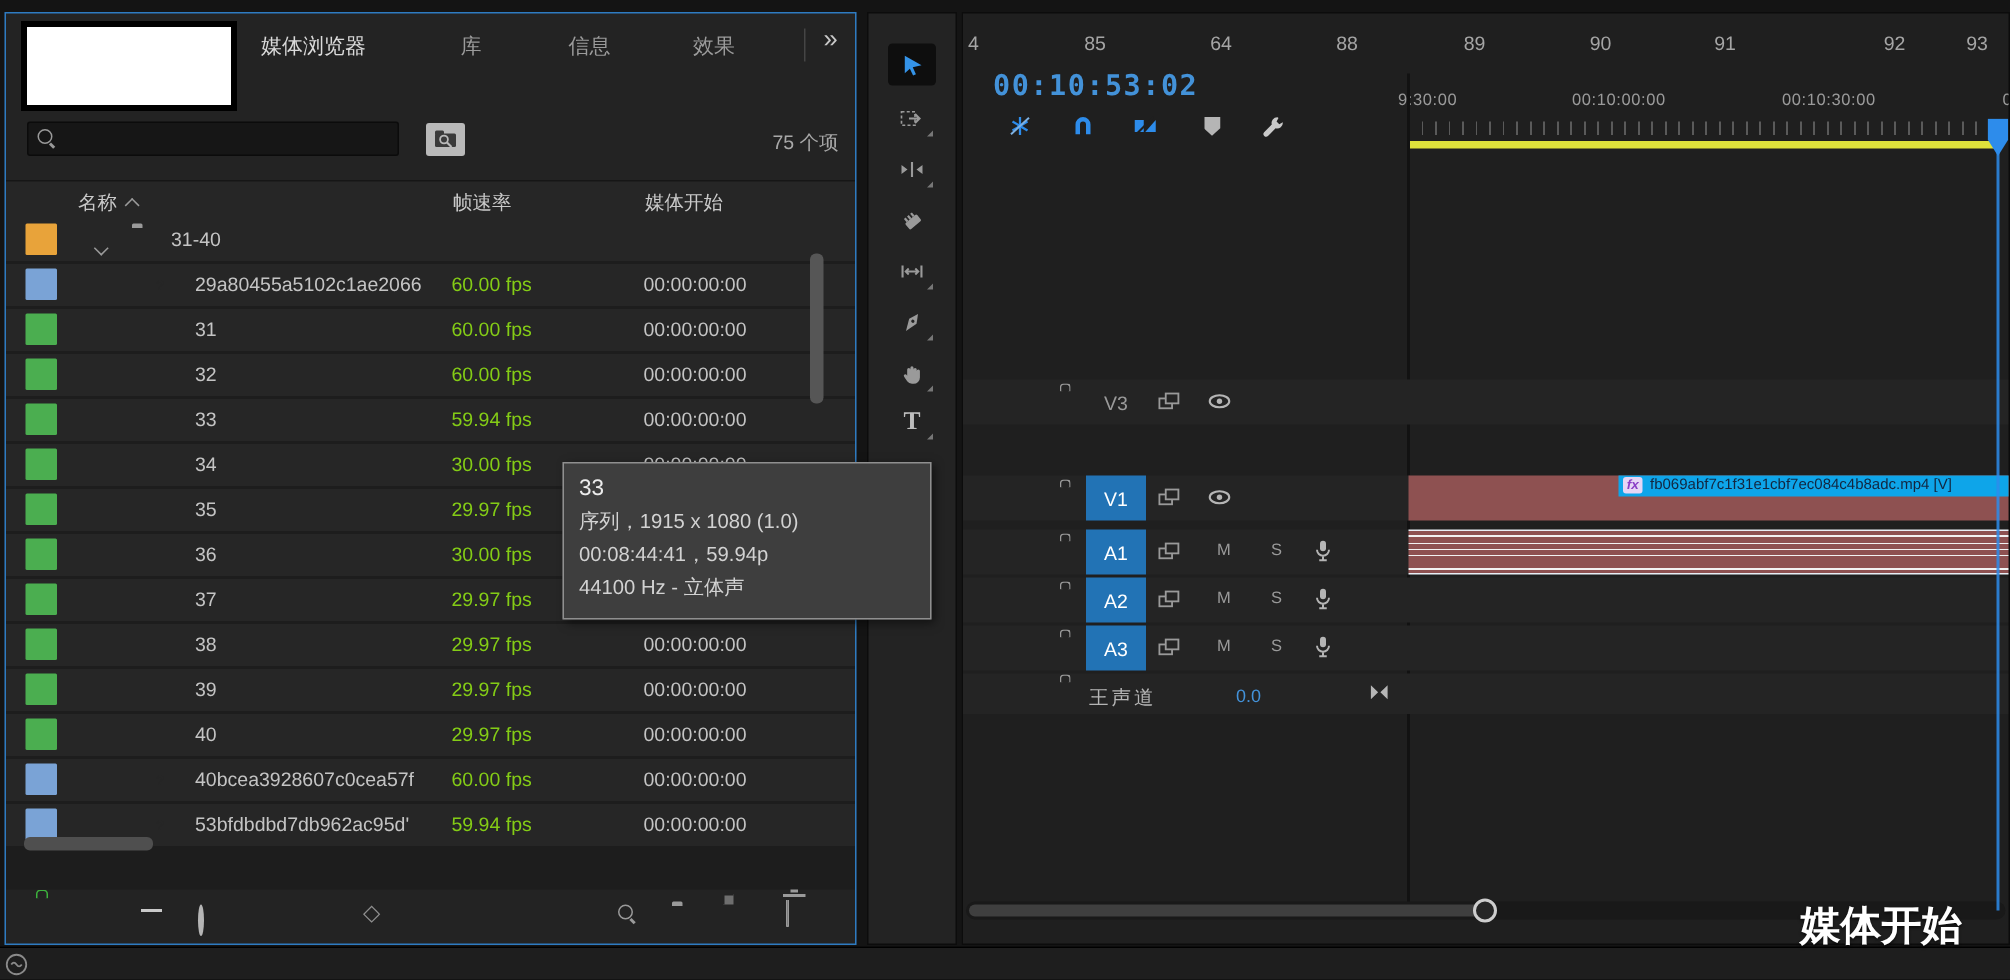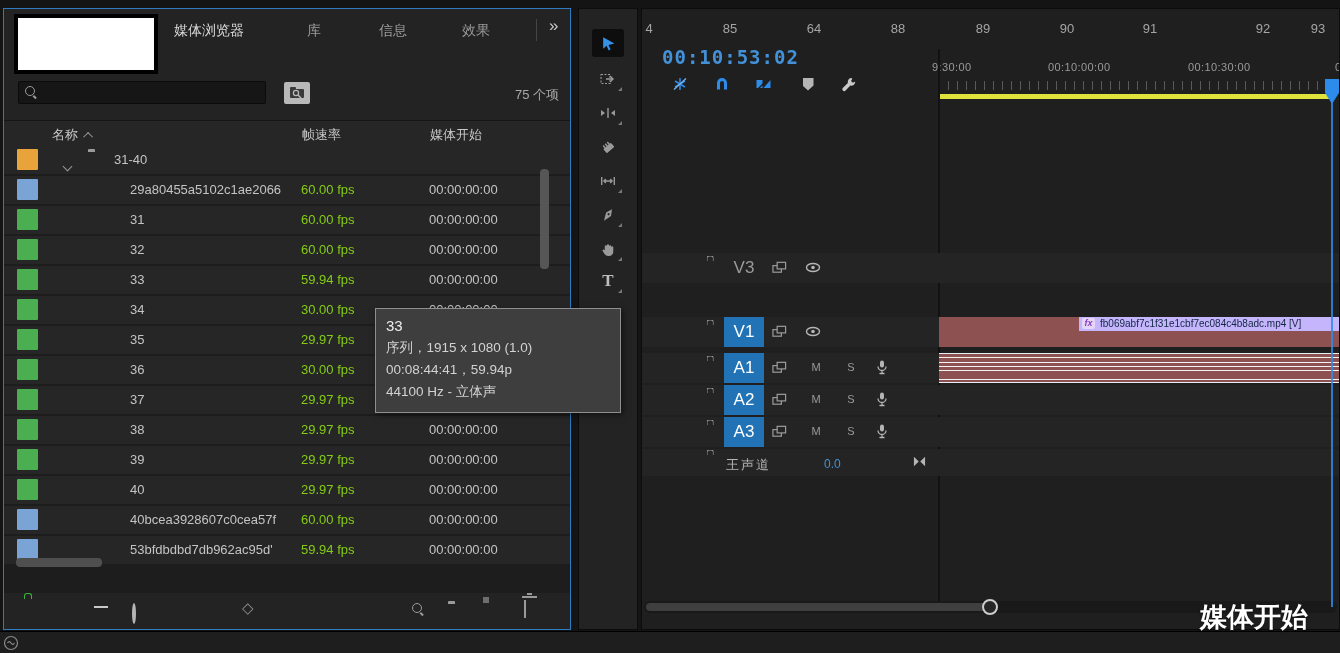--- a/index.html
+++ b/index.html
@@ -104,29 +104,29 @@
   #ticks{left:297px;right:0;top:72px;height:9px;
          background:repeating-linear-gradient(90deg,#5a5a5a 0 1px,transparent 1px 9px);}
   #render-bar{left:297px;top:85px;width:395px;height:5px;background:#dfe23b;}
   #playhead-head{left:683px;top:70px;width:14px;height:25px;background:#2d8ceb;
                  clip-path:polygon(0 0,100% 0,100% 55%,50% 100%,0 55%);z-index:30;}
   #playhead-line{left:689px;top:93px;width:2px;height:505px;background:rgba(45,140,235,.85);z-index:29;}
 
   .trow{position:absolute;left:0;right:0;background:#242424;}
   .trk-lock{position:absolute;left:61px;top:8px;transform:scale(.9);}
   .trk-label{position:absolute;left:82px;top:0;bottom:0;width:40px;display:flex;align-items:center;justify-content:center;
-             font-size:17px;color:#9a9a9a;}
+             font-size:13px;color:#9a9a9a;}
   .trk-label.target{background:#2273b5;color:#fff;}
   .trk-ico{position:absolute;top:7px;}
   .ms{position:absolute;top:8px;width:14px;text-align:center;font-size:11px;color:#9a9a9a;}
   #master-label{position:absolute;left:84px;top:7px;font-size:13px;color:#b5b5b5;letter-spacing:2px;}
   #master-level{position:absolute;left:182px;top:8px;font-size:12px;color:#4392d9;}
 
   #v1-clip{left:297px;top:308px;width:402px;height:30px;background:#8e5151;z-index:10;}
-  #v1-titlebar{position:absolute;left:140px;right:0;top:0;height:14px;background:#c4b5fd;}
+  #v1-titlebar{position:absolute;left:140px;right:0;top:0;height:14px;background:#0ea5e9;}
   #fx-badge{position:absolute;left:3px;top:1px;width:13px;height:11px;background:#e6d6f5;border-radius:2px;
             color:#8a3fc6;font-style:italic;font-weight:bold;font-size:9px;text-align:center;line-height:11px;}
   #v1-clipname{position:absolute;left:21px;top:1px;font-size:10px;color:#13263f;white-space:nowrap;}
   #a1-clip{left:297px;top:344px;width:402px;height:30px;z-index:10;background:linear-gradient(to bottom,
     #e8eef5 0 1px,#8e5151 1px 4px,#f2f2f2 4px 5px,#8e5151 5px 9px,#f2f2f2 9px 10px,#8e5151 10px 13px,
     #f2f2f2 13px 14px,#8e5151 14px 17px,#f2f2f2 17px 18px,#8e5151 18px 26px,#f2f2f2 26px 27px,
     #8e5151 27px 29px,#e8eef5 29px 30px);}
 
   #tl-hscroll-track{left:2px;right:2px;top:592px;height:12px;background:#191919;border-radius:6px;}
   #tl-hscroll-thumb{left:4px;top:594px;width:344px;height:8px;background:#3f3f3f;border-radius:4px;}

